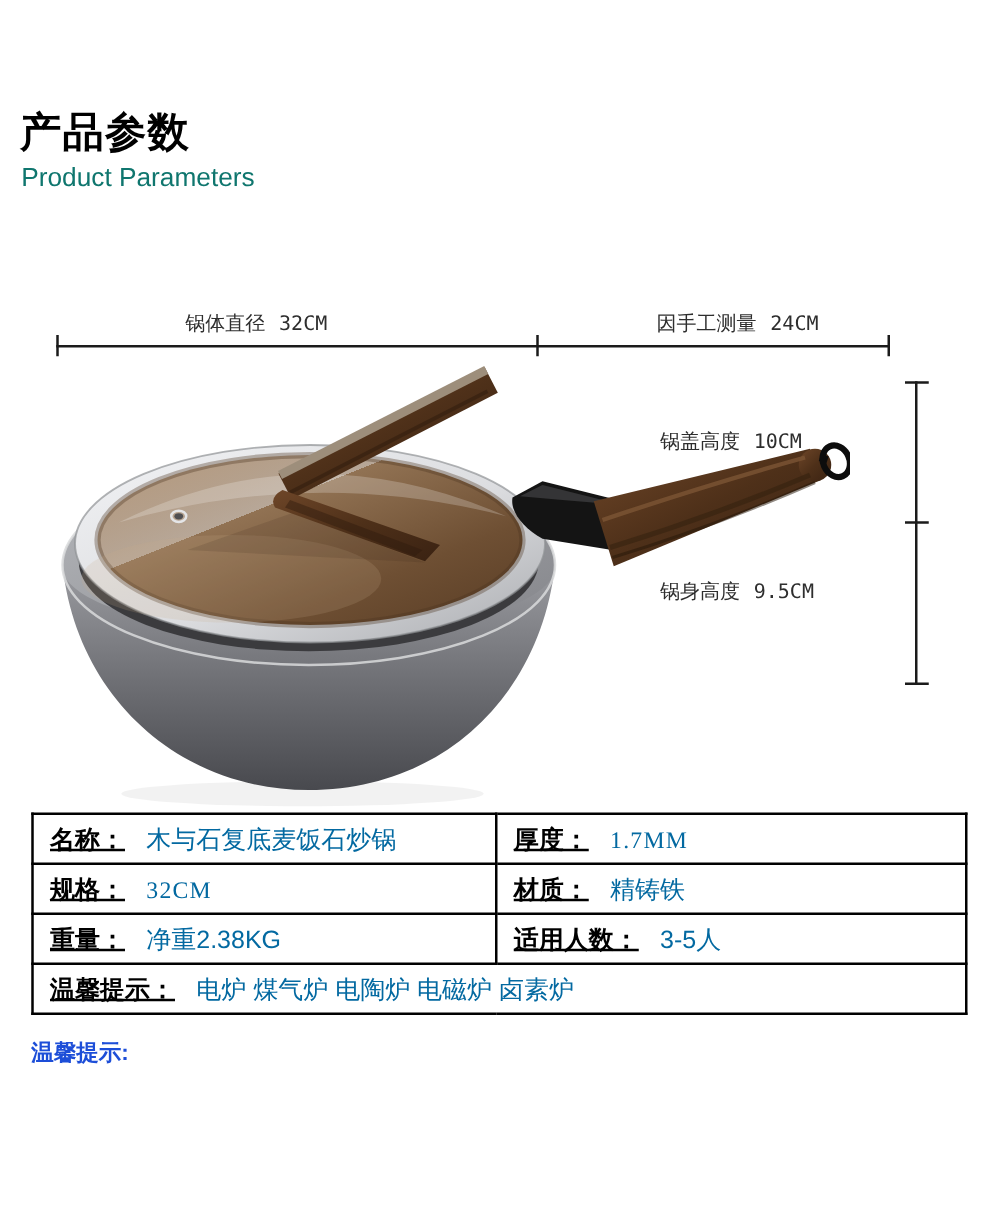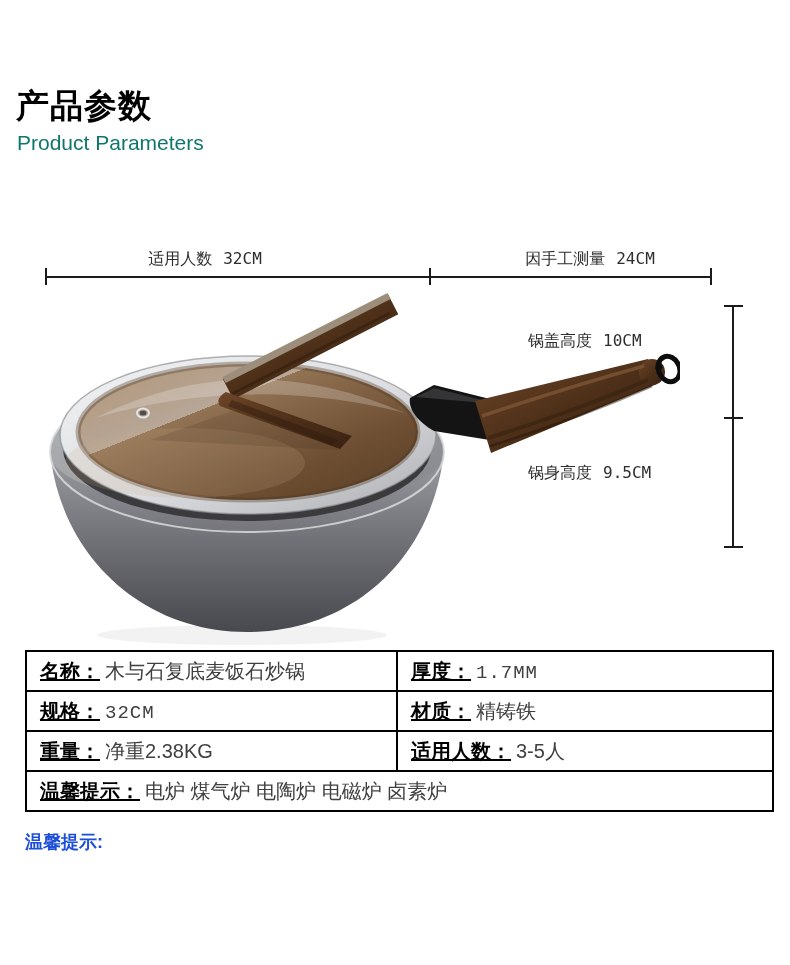--- a/index.html
+++ b/index.html
@@ -16,36 +16,36 @@
   .tickv{width:2px;height:17px;top:268px;}
   .tick-left{left:45px;}  .tick-mid{left:429px;}  .tick-right{left:710px;}
   .v-line{left:732px;top:305px;width:2px;height:243px;}
   .tickh{width:19px;height:2px;left:724px;}
   .tick-top{top:305px;} .tick-midr{top:417px;} .tick-bot{top:546px;}
   
   .measure{position:absolute;font-size:16px;color:#2e2e2e;white-space:nowrap;}
   .measure .val{font-family:"DejaVu Sans Mono","Liberation Mono",monospace;margin-left:11px;font-size:16px;color:#2e2e2e;}
   .m-top1{left:105px;top:249px;width:200px;text-align:center;}
   .m-top2{left:490px;top:249px;width:200px;text-align:center;}
-  .m-side1{left:528px;top:331px;}
+  .m-side1{left:528px;top:343px;}
   .m-side2{left:528px;top:463px;}
   
   .wok-svg{position:absolute;left:20px;top:288px;}
   
   .spec-table{
     position:absolute;left:25px;top:650px;width:747px;
     border-collapse:collapse;table-layout:fixed;
   }
   .spec-table td{
     border:2px solid #000;height:38px;padding:0 0 0 13px;vertical-align:middle;
     font-size:20px;white-space:nowrap;overflow:hidden;
   }
   .spec-table .lbl{font-weight:700;color:#000;text-decoration:underline;}
-  .spec-table .val{margin-left:5px;color:#404040;}
-  .spec-table .val.num{font-family:Liberation Mono, monospace;font-size:19px;letter-spacing:1px;}
+  .spec-table .val{margin-left:17px;color:#0369a1;}
+  .spec-table .val.num{font-family:Liberation Serif, serif;font-size:19px;letter-spacing:1px;}
   
   .tips-title{position:absolute;left:25px;top:830px;font-size:18px;font-weight:700;color:#1d4ed8;text-align:right;}
   .tips-body{position:absolute;left:25px;top:861px;width:748px;font-size:17px;line-height:29px;color:#0a0a0a;letter-spacing:1px;}
   .tips-body .l1{text-indent:47px;}
 </style>
 </head>
 <body>
 
 <div class="page">
 
@@ -56,21 +56,21 @@
   <div class="mline tickv tick-left"></div>
   <div class="mline tickv tick-mid"></div>
   <div class="mline tickv tick-right"></div>
 
   <div class="mline v-line"></div>
   <div class="mline tickh tick-top"></div>
   <div class="mline tickh tick-midr"></div>
   <div class="mline tickh tick-bot"></div>
 
   <div class="measure m-top1">
-    <span>适用人数</span><span class="val">32CM</span>
+    <span>锅体直径</span><span class="val">32CM</span>
   </div>
   <div class="measure m-top2">
     <span>因手工测量</span><span class="val">24CM</span>
   </div>
   <div class="measure m-side1">
     <span>锅盖高度</span><span class="val">10CM</span>
   </div>
   <div class="measure m-side2">
     <span>锅身高度</span><span class="val">9.5CM</span>
   </div>

